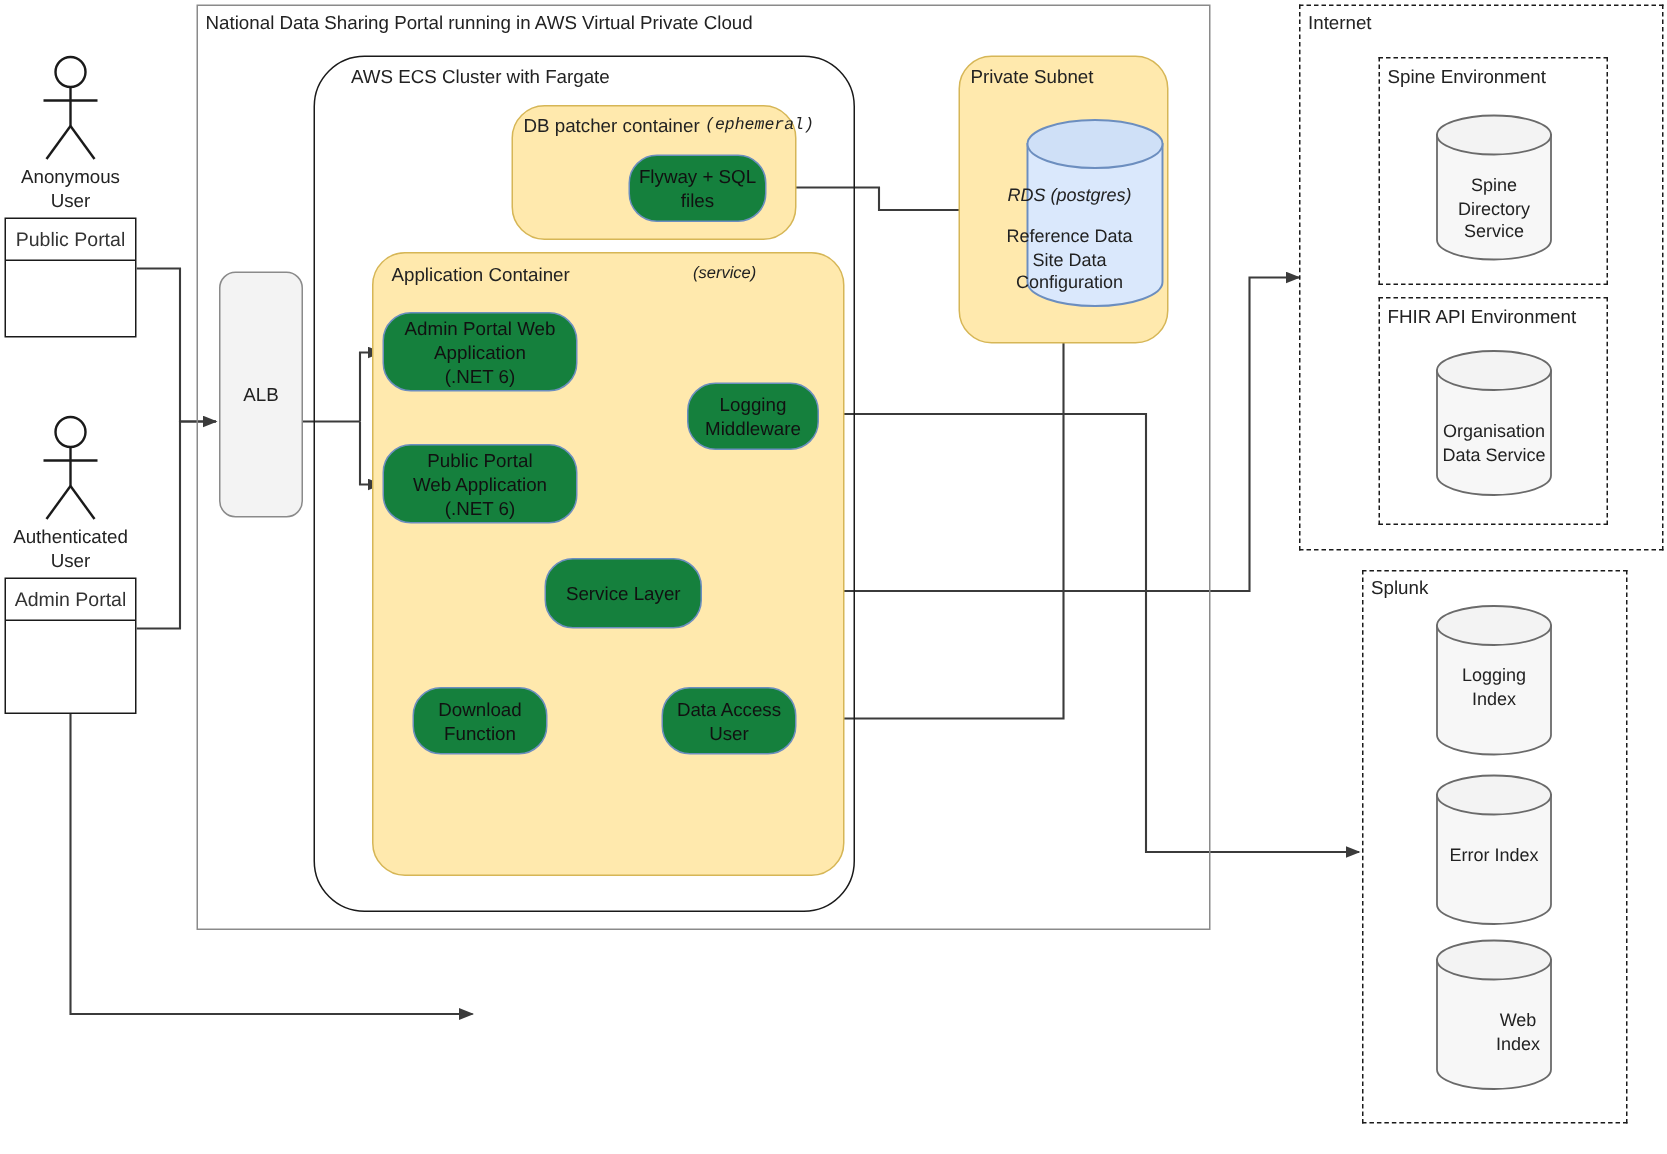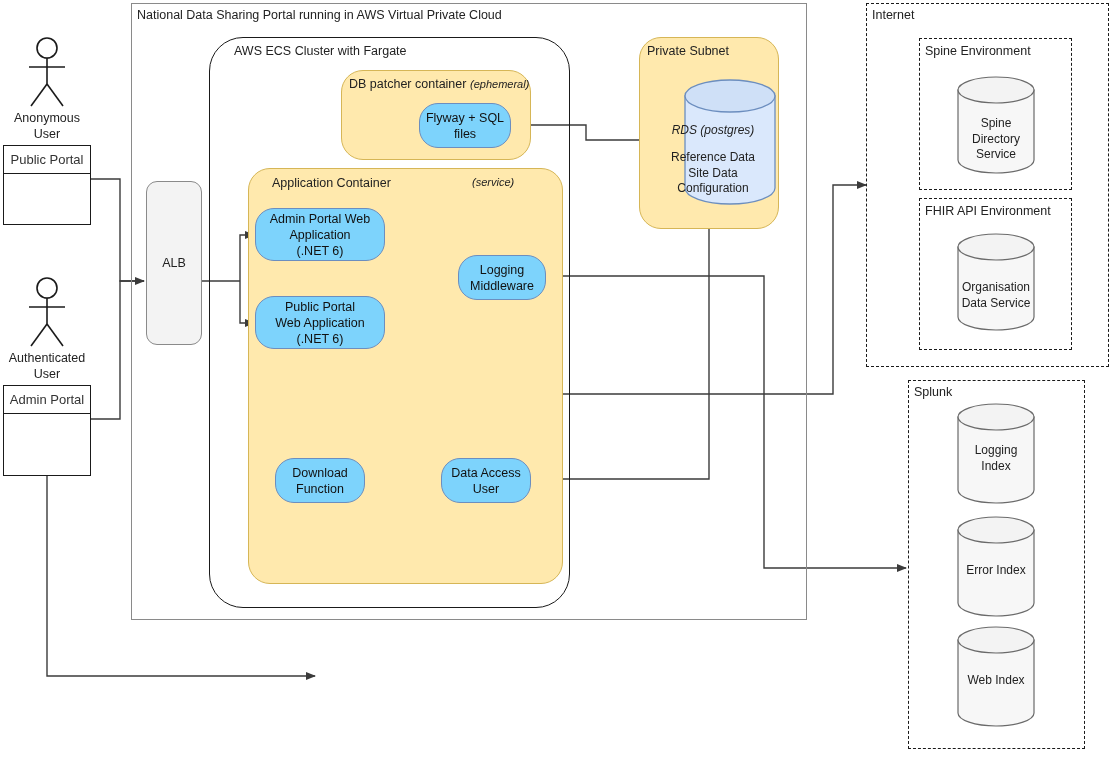--- a/index.html
+++ b/index.html
@@ -10,21 +10,21 @@
   .abs{position:absolute;box-sizing:border-box;}
 
   
   .vpc-box{border:1.5px solid #8a8a8a;background:transparent;}
   .ecs-box{border:1.4px solid #1a1a1a;background:transparent;border-radius:34px;}
   .yellow-box{background:#ffe9ad;border:1.3px solid #d6b656;border-radius:22px;}
   .dashed-box{border:1.6px dashed #1a1a1a;background:transparent;}
 
   
   .blue-node{
-    background:#7dd3fc;border:1.3px solid #6c8ebf;border-radius:19px;
+    background:#15803d;border:1.3px solid #6c8ebf;border-radius:19px;
     display:flex;align-items:center;justify-content:center;text-align:center;
     font-size:12.5px;color:#111;line-height:1.28;padding:2px 4px;
   }
   .gray-node{
     background:#f3f3f3;border:1.3px solid #8a8a8a;border-radius:11px;
     display:flex;align-items:center;justify-content:center;text-align:center;
     font-size:12.5px;color:#222;
   }
   .plain-node{
     background:#ffffff;border:1.6px solid #1a1a1a;
@@ -153,30 +153,30 @@
 
   <div class="abs gray-node" style="left:146px;top:181px;width:56px;height:164px;">
     <span>ALB</span>
   </div>
 
   <div class="abs ecs-box" style="left:209px;top:37px;width:361px;height:571px;"></div>
   <div class="abs ctitle" style="left:234px;top:44px;">AWS ECS Cluster with Fargate</div>
 
   <div class="abs yellow-box" style="left:341px;top:70px;width:190px;height:90px;"></div>
   <div class="abs ctitle" style="left:349px;top:77px;">DB patcher container</div>
-  <div class="abs ctitle-it" style="left:470px;top:78px;">(ephemeral)</div>
+  <div class="abs ctitle-it" style="left:470px;top:78px;font-family:Liberation Mono, monospace;">(ephemeral)</div>
   <div class="abs blue-node" style="left:419px;top:103px;width:92px;height:45px;">
     <span>
       <span>Flyway + SQL</span><br><span>files</span>
     </span>
   </div>
 
   <div class="abs yellow-box" style="left:248px;top:168px;width:315px;height:416px;"></div>
-  <div class="abs ctitle" style="left:261px;top:176px;margin-left:11px;">Application Container</div>
-  <div class="abs ctitle-it" style="left:472px;top:176px;">(service)</div>
+  <div class="abs ctitle" style="left:261px;top:176px;">Application Container</div>
+  <div class="abs ctitle-it" style="left:462px;top:176px;">(service)</div>
 
   <div class="abs blue-node" style="left:255px;top:208px;width:130px;height:53px;">
     <span>
       <span>Admin Portal Web</span><br>
       <span>Application</span><br>
       <span>(.NET 6)</span>
     </span>
   </div>
 
   <div class="abs blue-node" style="left:255px;top:296px;width:130px;height:53px;">
@@ -187,20 +187,23 @@
     </span>
   </div>
 
   <div class="abs blue-node" style="left:458px;top:255px;width:88px;height:45px;">
     <span>
       <span>Logging</span><br>
       <span>Middleware</span>
     </span>
   </div>
 
+  <div class="abs blue-node" style="left:363px;top:372px;width:105px;height:47px;">
+    <span>Service Layer</span>
+  </div>
 
   <div class="abs blue-node" style="left:275px;top:458px;width:90px;height:45px;">
     <span>
       <span>Download</span><br>
       <span>Function</span>
     </span>
   </div>
 
   <div class="abs blue-node" style="left:441px;top:458px;width:90px;height:45px;">
     <span>
@@ -274,17 +277,17 @@
       <ellipse cx="39" cy="14" rx="38" ry="13" fill="#f3f3f3" stroke="#6a6a6a" stroke-width="1.2"></ellipse>
     </svg>
     <div class="cyl-label" style="top:47px;">Error Index</div>
   </div>
 
   <div class="cyl" style="left:957px;top:626px;width:78px;height:101px;">
     <svg width="78" height="101" viewBox="0 0 78 101">
       <path d="M1,14 L1,87 A38,13 0 0 0 77,87 L77,14 Z" fill="#f7f7f7" stroke="#6a6a6a" stroke-width="1.2"></path>
       <ellipse cx="39" cy="14" rx="38" ry="13" fill="#f3f3f3" stroke="#6a6a6a" stroke-width="1.2"></ellipse>
     </svg>
-    <div class="cyl-label" style="top:47px;">Web Index</div>
+    <div class="cyl-label" style="top:47px;margin-left:32px;">Web Index</div>
   </div>
 
 
 </div>
 
 </body></html>

